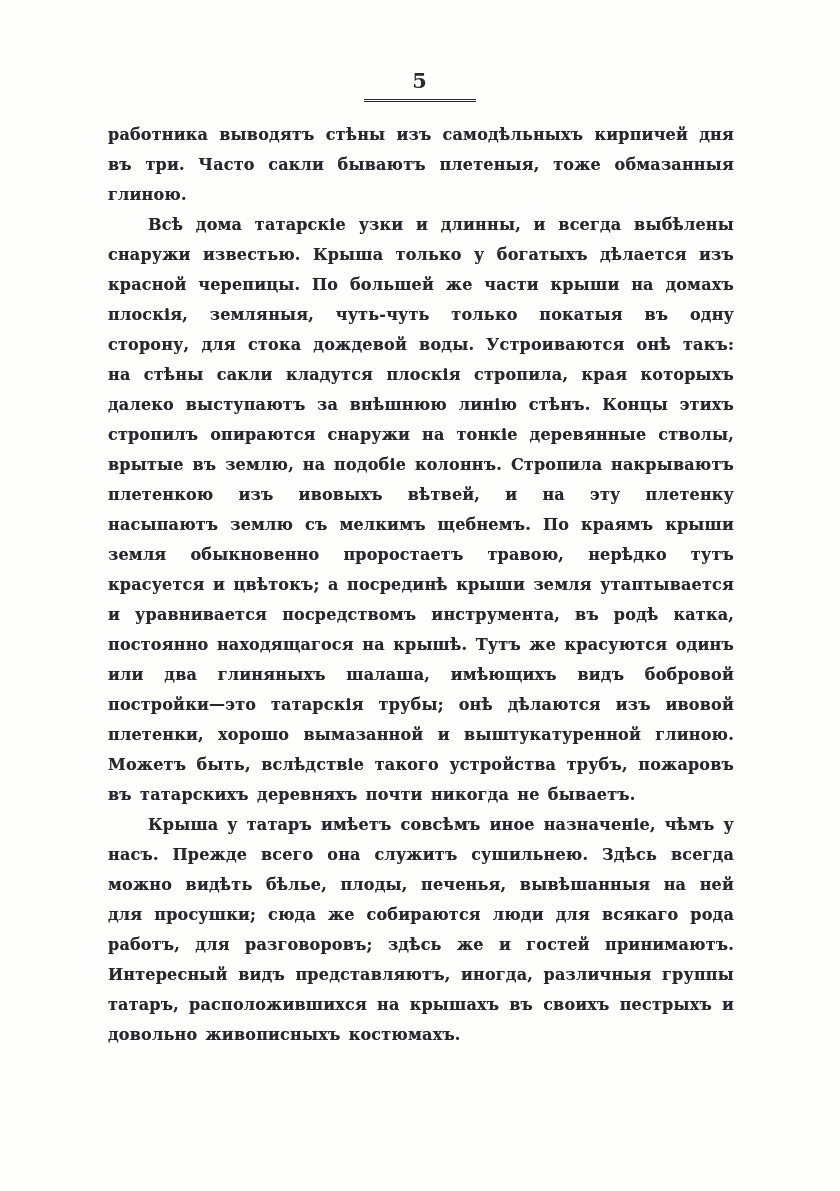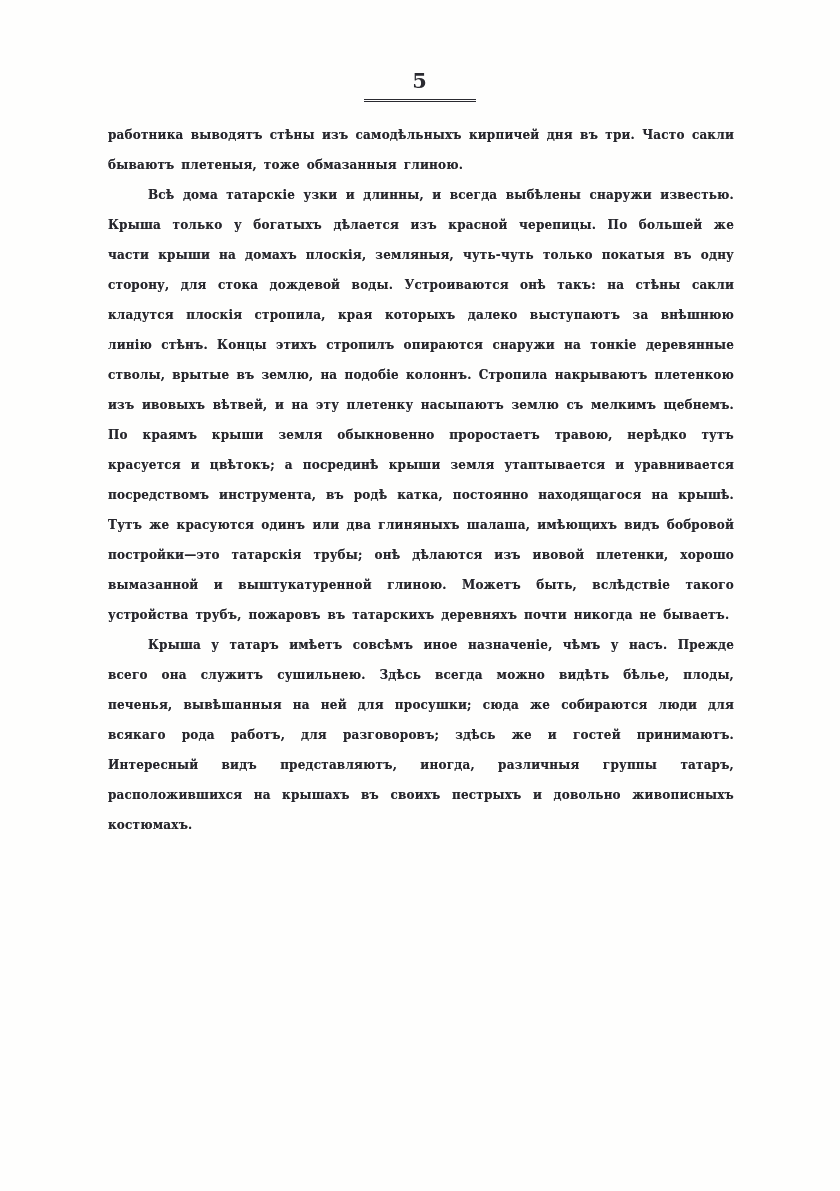--- a/index.html
+++ b/index.html
@@ -40,21 +40,21 @@
     border-bottom: 1px solid #2a2a30;
   }
   .text-block {
     position: absolute;
     top: 120px;
     left: 108px;
     width: 626px;
   }
   .text-block p {
     margin: 0;
-    font-size: 12px;
+    font-size: 16px;
     line-height: 30px;
     font-weight: 700;
     text-align: justify;
     letter-spacing: 0.2px;
     word-spacing: 2.5px;
     color: #26262c;
     text-indent: 40px;
   }
   .text-block p.continuation {
     text-indent: 0;

